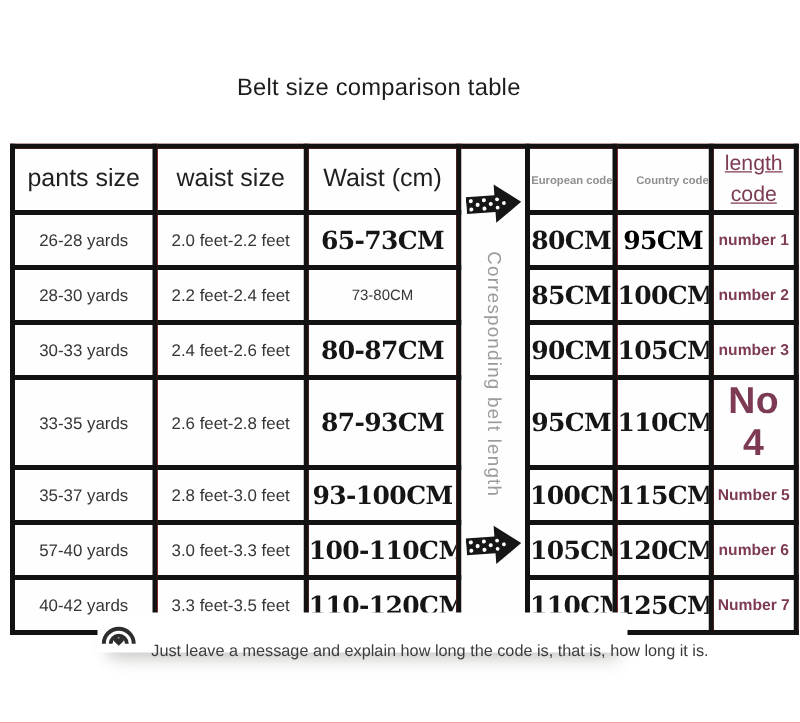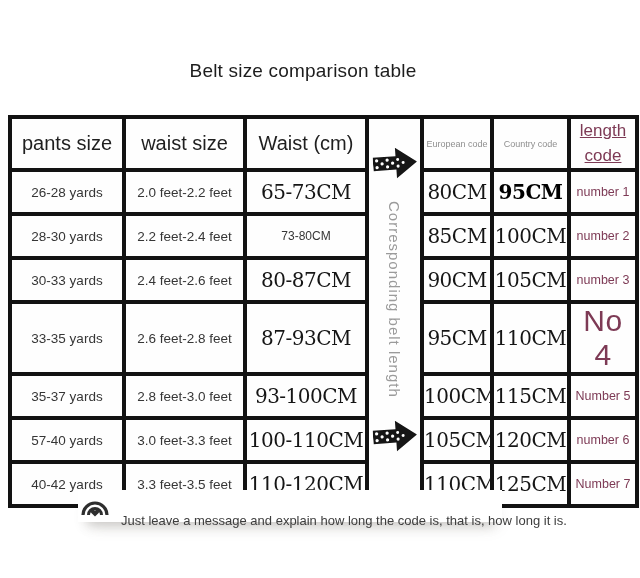--- a/index.html
+++ b/index.html
@@ -24,33 +24,34 @@
   .size-table th, .size-table td {
     border:4px solid #121212;
     background:#fefefe;
     text-align:center; vertical-align:middle;
     padding:0; overflow:hidden;
   }
   .size-table tr.hdr-row { height:49px; }
   .size-table tr.data-row { height:44px; }
 
   th.c-hdr { font-size:20px; font-weight:400; color:#1f1f1f; }
-  th.c-hdr-sm { font-size:9px; font-weight:400; color:#8f8f8f; white-space:nowrap; }
+  th.c-hdr-sm { font-size:9px; font-weight:700; color:#8f8f8f; white-space:nowrap;text-align:right; }
 
   .pinkcell {
     background:radial-gradient(ellipse at 62% 28%, #fcebf1 15%, #f5d9e4 75%);
     color:#7d3a55;
+    font-weight:bold;
   }
   th.c-hdr-len { font-size:17px; font-weight:400; line-height:1.45;text-decoration:underline; }
 
   td.c-pants, td.c-feet { font-size:13.5px; color:#363636; }
 
   .cmfont {
     font-family:"DejaVu Serif", serif;
-    font-size:20px; font-weight:400; color:#151515; letter-spacing:-0.5px;
+    font-size:20px; font-weight:700; color:#151515; letter-spacing:-0.5px;
     white-space:nowrap;
   }
   td.c-cm.sm { font-family:"Liberation Sans", sans-serif; font-size:12px; font-weight:400; color:#363636; letter-spacing:0; }
   .heavy { font-weight:800; color:#000; }
 
   td.c-len { font-size:12.5px; }
   td.c-len.big { font-size:30px; letter-spacing:0.5px; }
 
   td.arrow-cell {
     vertical-align:top;

